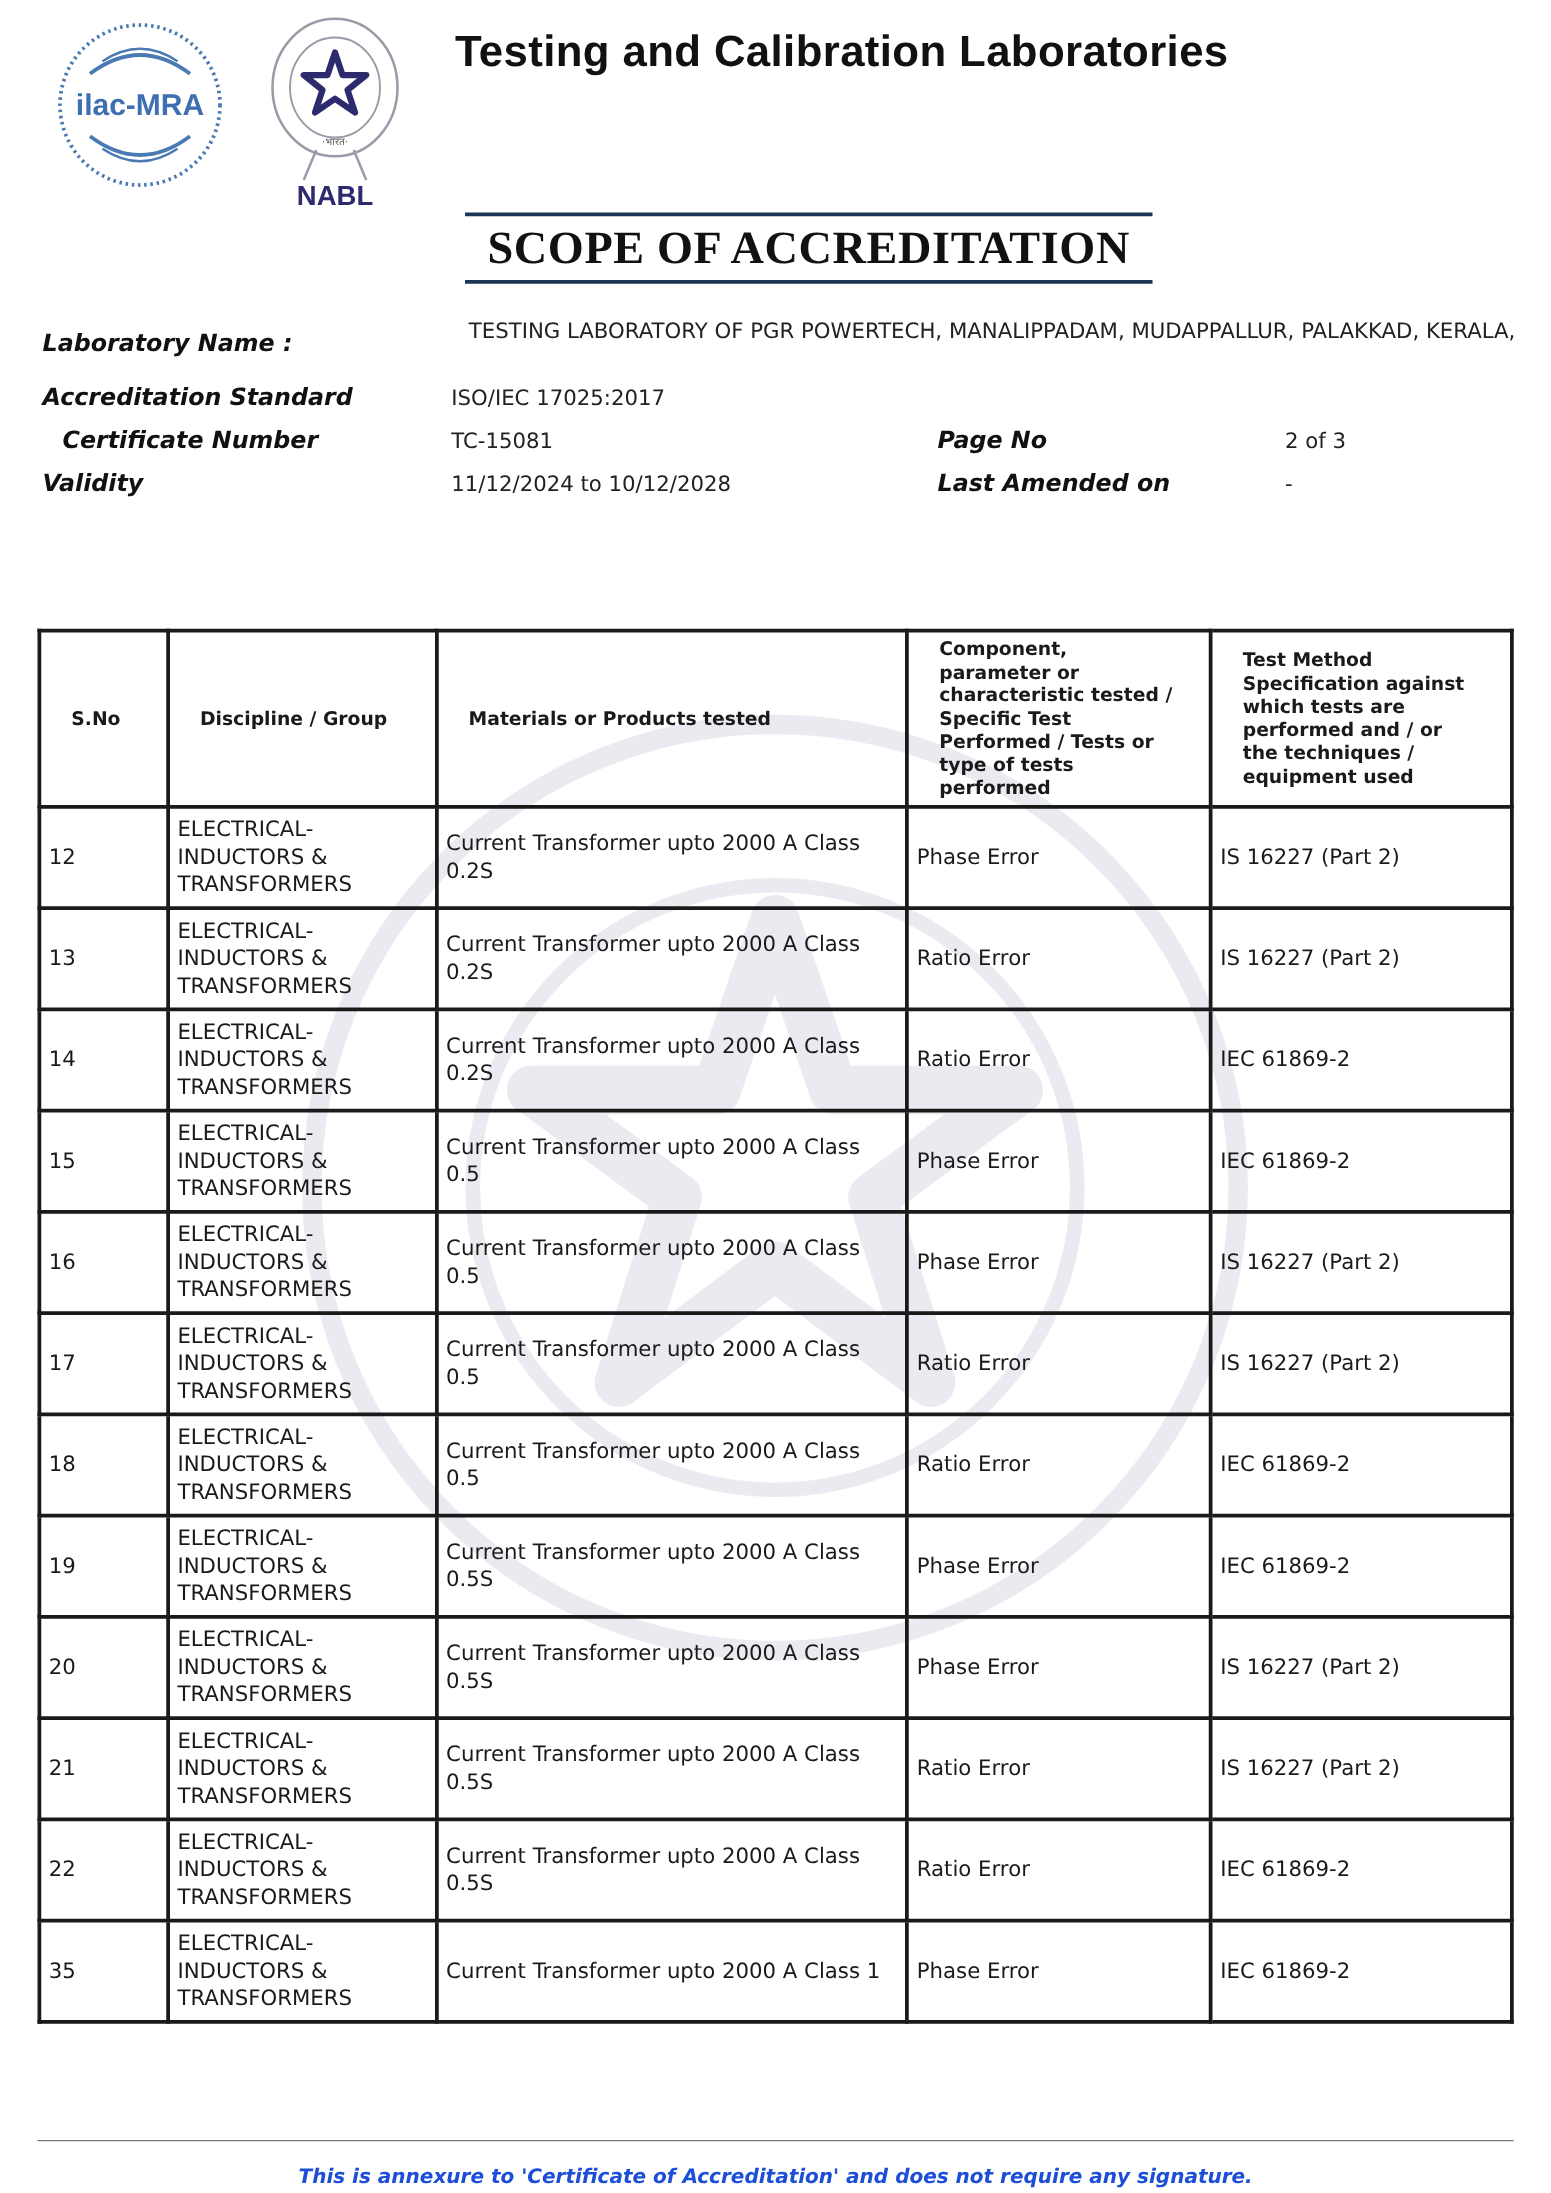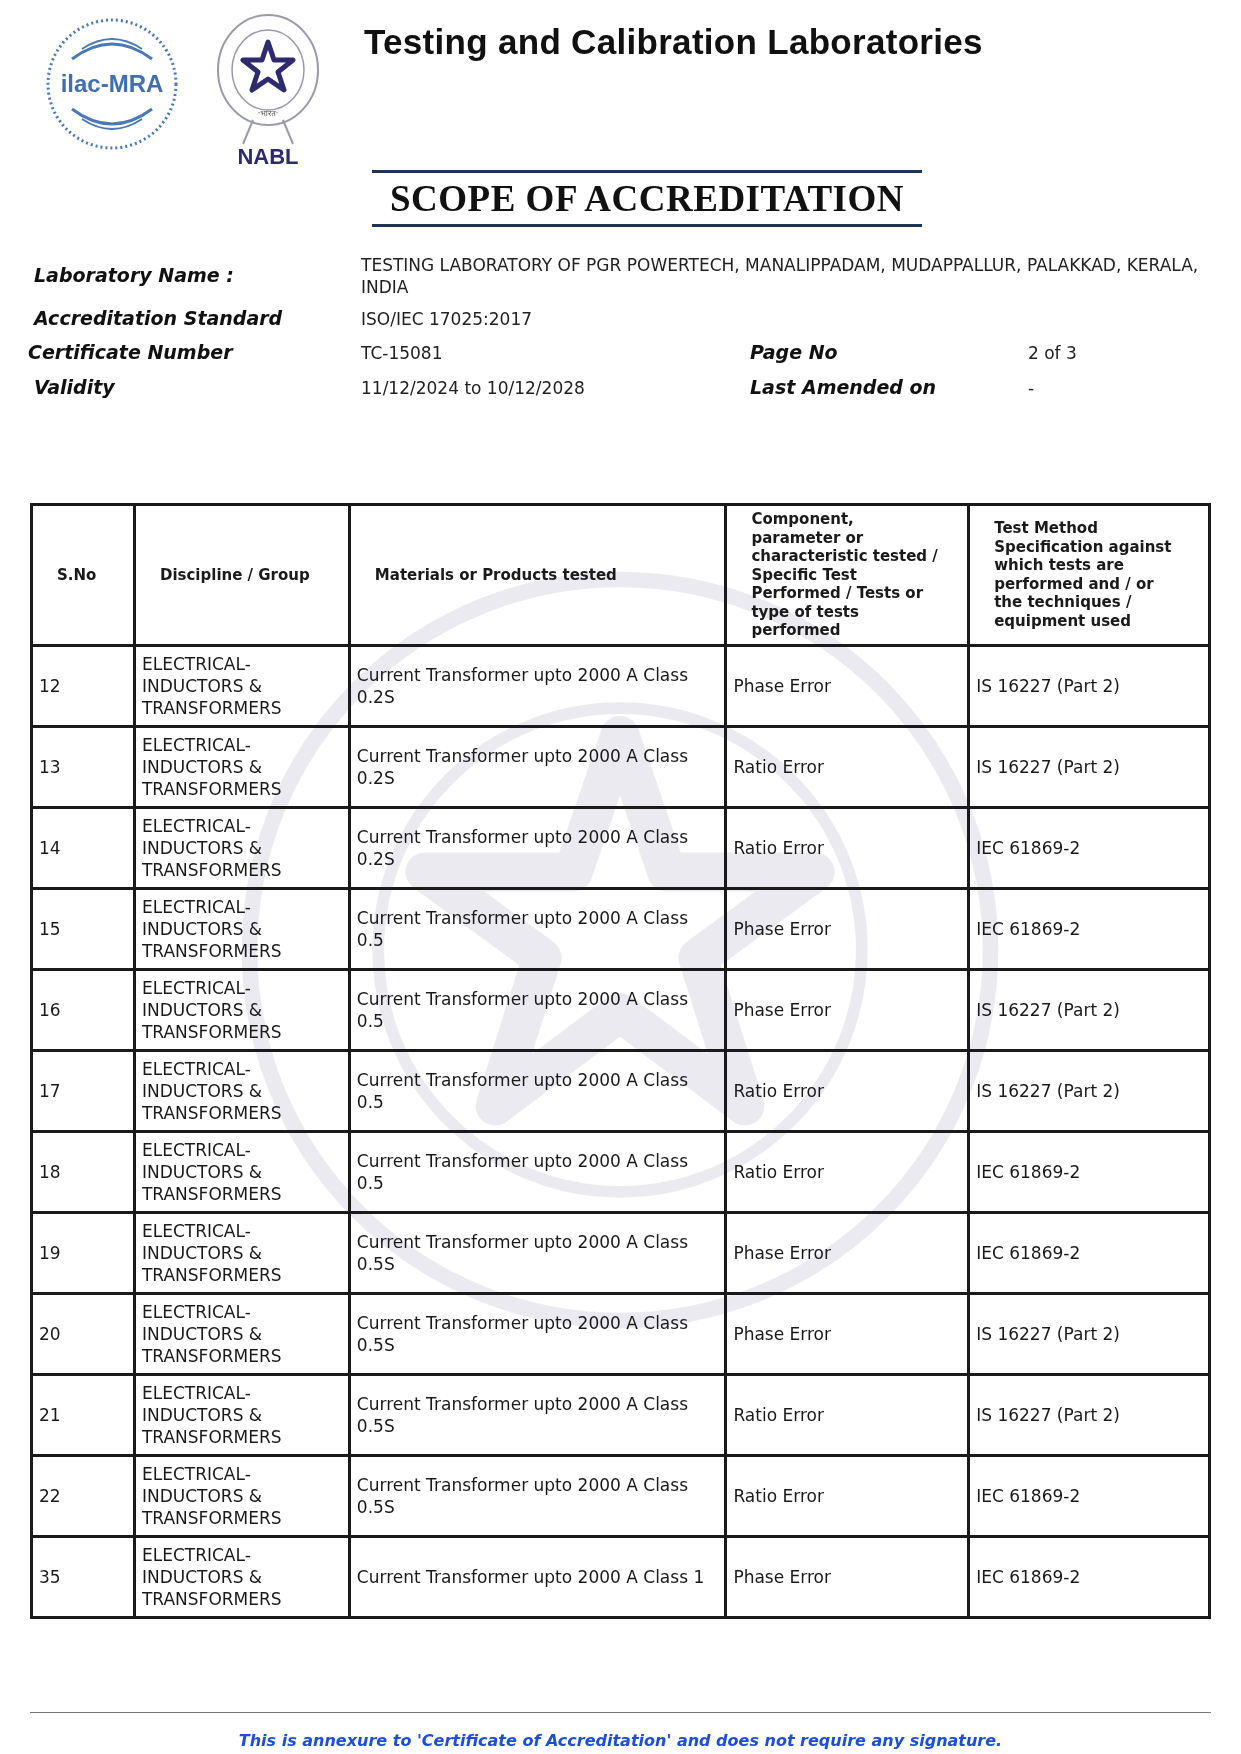--- a/index.html
+++ b/index.html
@@ -63,29 +63,28 @@
 
 <div class="org-title">
   <div>Testing and Calibration Laboratories</div>
 </div>
 
 <div class="scope-rule"></div>
 <div class="scope-title">SCOPE OF ACCREDITATION</div>
 <div class="scope-rule bottom"></div>
 
 <div class="meta meta-label" style="left:34px; top:264px;">Laboratory Name :</div>
-<div class="meta meta-value" style="left:361px; top:254px; width:850px;">
+<div class="meta meta-value" style="left:375px; top:254px; width:850px;">
   <div>TESTING LABORATORY OF PGR POWERTECH, MANALIPPADAM, MUDAPPALLUR, PALAKKAD, KERALA,</div>
-  <div>INDIA</div>
 </div>
 
 <div class="meta meta-label" style="left:34px; top:307px;">Accreditation Standard</div>
 <div class="meta meta-value" style="left:361px; top:308px;">ISO/IEC 17025:2017</div>
 
-<div class="meta meta-label" style="left:28px; top:341px;">Certificate Number</div>
+<div class="meta meta-label" style="left:50px; top:341px;">Certificate Number</div>
 <div class="meta meta-value" style="left:361px; top:342px;">TC-15081</div>
 <div class="meta meta-label" style="left:750px; top:341px;">Page No</div>
 <div class="meta meta-value" style="left:1028px; top:342px;">2 of 3</div>
 
 <div class="meta meta-label" style="left:34px; top:376px;">Validity</div>
 <div class="meta meta-value" style="left:361px; top:377px;">11/12/2024 to 10/12/2028</div>
 <div class="meta meta-label" style="left:750px; top:376px;">Last Amended on</div>
 <div class="meta meta-value" style="left:1028px; top:377px;">-</div>
 
 <table class="scope-table">

